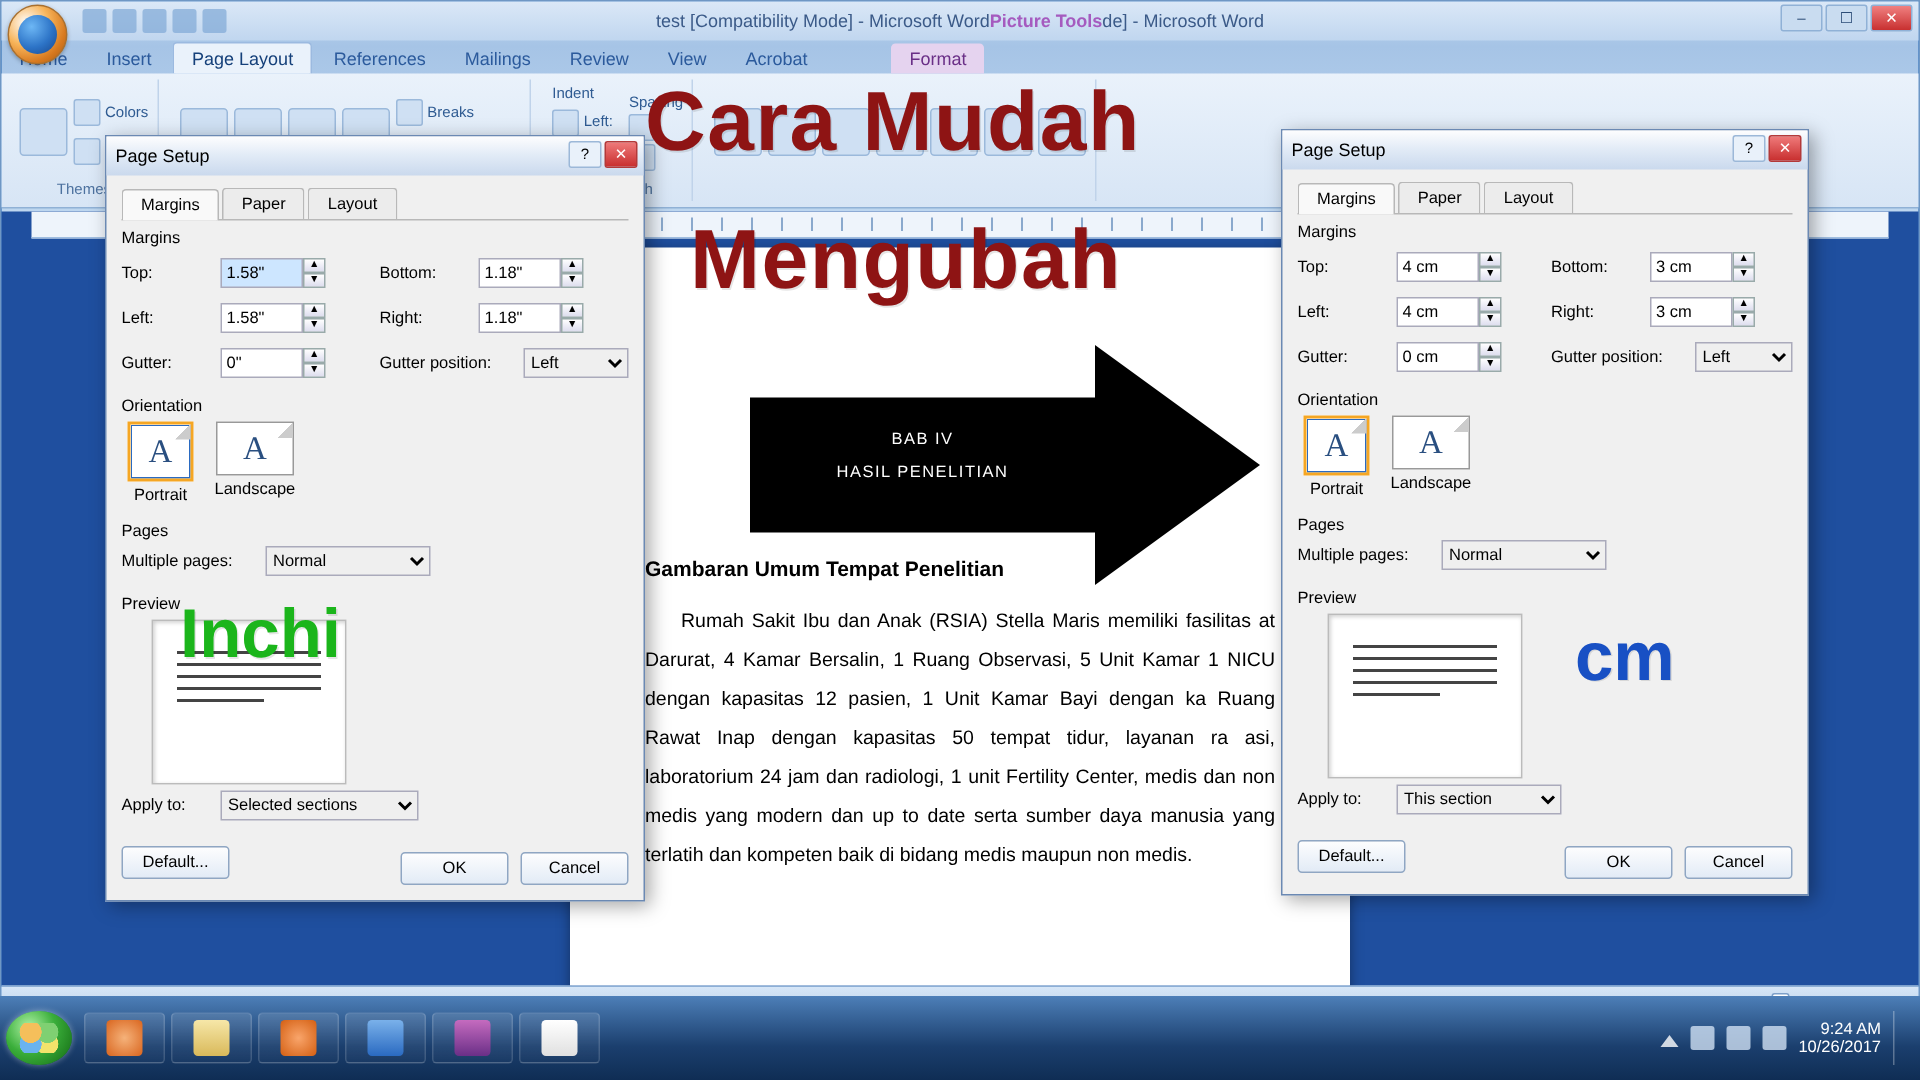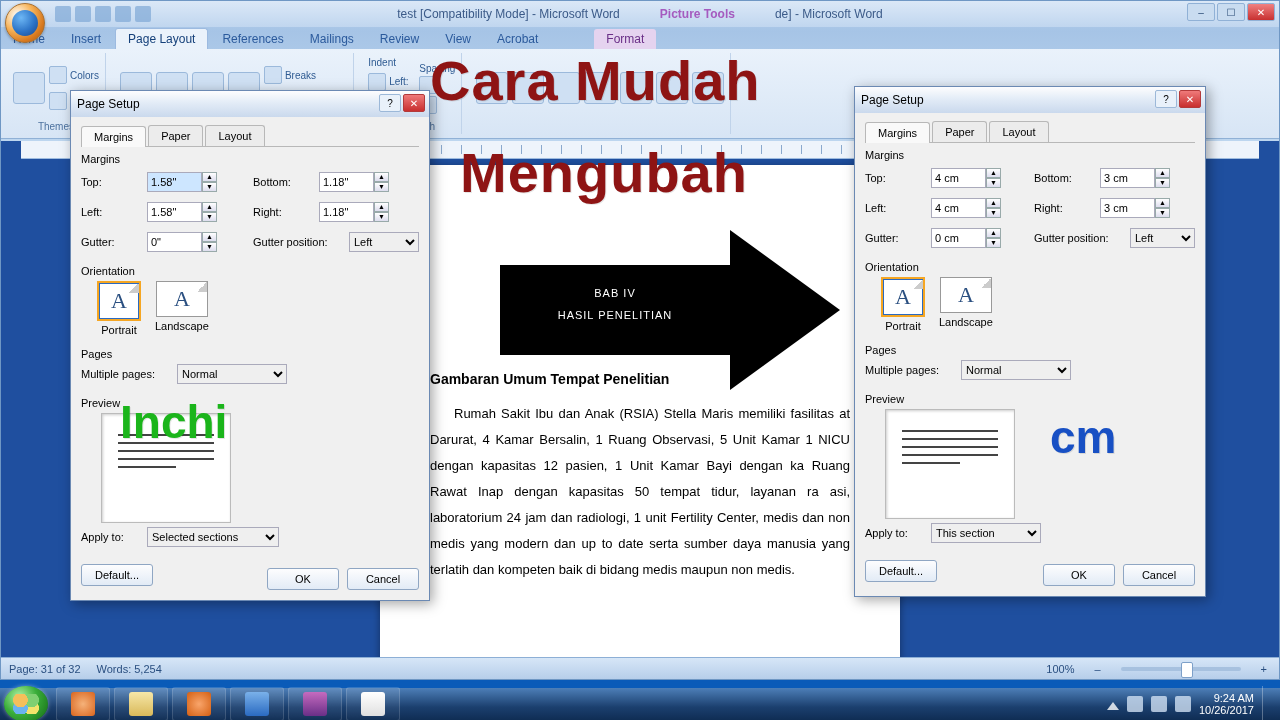--- a/index.html
+++ b/index.html
@@ -5,21 +5,21 @@
   * { box-sizing: border-box; margin: 0; padding: 0; font-family: "Segoe UI", Tahoma, sans-serif; }
   body { width: 1280px; height: 720px; overflow: hidden; background: #0a5bb8; position: relative; }
 
   
   .word-window { position:absolute; top:0; left:0; right:0; bottom:40px; background: linear-gradient(#bdd6ef,#a6c4e6 30px, #bdd6ef 120px); border:1px solid #6f97c4;}
   .titlebar { height:26px; display:flex; align-items:center; font-size:12px; color:#3b5a88; padding:0 4px; background:linear-gradient(#dbe8f7,#c0d6ef); position:relative;}
   .orb { width:40px; height:40px; border-radius:50%; background:radial-gradient(circle at 30% 30%, #fff,#f7b45a 40%,#d87a20 70%,#a15510); position:absolute; top:2px; left:4px; border:1px solid #a87030; z-index:5; box-shadow:0 1px 3px rgba(0,0,0,.3);}
   .orb::after{content:""; position:absolute; inset:6px; border-radius:50%; background:radial-gradient(circle at 35% 30%,#6db7f5,#2d74c7 55%,#16468e);}
   .qat { margin-left:50px; display:flex; gap:4px; align-items:center;}
   .qat span { width:16px; height:16px; display:inline-block; background:#7fa8d6; border-radius:2px; opacity:.7;}
-  .title-center { position:absolute; left:50%; transform:translateX(-50%); display:flex; gap:40px; align-items:flex-start;}
+  .title-center { position:absolute; left:50%; transform:translateX(-50%); display:flex; align-items:flex-start;}
   .title-center .contextual { color:#a55bbf; font-weight:bold;}
   .win-controls { position:absolute; right:4px; top:2px; display:flex; gap:2px;}
   .win-controls span { width:28px; height:18px; background:#c9dcf0; border:1px solid #90b1d6; border-radius:2px; display:flex; align-items:center; justify-content:center; font-size:10px; color:#2c4d77;}
   .win-controls .close{ background:linear-gradient(#f08080,#c83030); color:#fff;}
 
   .tabs { height:22px; display:flex; gap:2px; font-size:12px; align-items:flex-end;}
   .tabs .tab { padding:3px 12px; color:#2b5a9c; cursor:pointer; border-radius:3px 3px 0 0;}
   .tabs .tab.active { background:#eaf2fb; border:1px solid #9cbae0; border-bottom:none; color:#15407a;}
   .tabs .ctx { background:#e5d3ef; color:#6a2f87; border-radius:3px 3px 0 0; padding:3px 12px;}
 
@@ -56,21 +56,21 @@
   fieldset{ border:none; margin:4px 0 10px; }
   fieldset > legend, .sect-label{ font-size:11px; color:#000; padding:0; margin-bottom:4px; display:block;}
   .row{ display:flex; align-items:center; gap:6px; margin:3px 0;}
   .row label{ width:60px;}
   .row label.w90{width:90px;}
   .spin { display:flex; align-items:center;}
   .spin input{ width:55px; height:20px; border:1px solid #aab; padding:1px 3px; font-size:11px;}
   .spin .btns{ display:flex; flex-direction:column;}
   .spin .btns span{ width:15px; height:10px; border:1px solid #9aa; background:linear-gradient(#fff,#dde); font-size:7px; line-height:8px; text-align:center;}
   select{ height:20px; font-size:11px; border:1px solid #aab;}
-  .orient-row{ display:flex; gap:14px; margin:4px 16px 2px;}
+  .orient-row{ display:flex; gap:14px; margin:4px 4px 2px;}
   .orient{ display:flex; flex-direction:column; align-items:center; gap:3px; cursor:pointer;}
   .orient .thumb{ width:44px; height:40px; border:1px solid #999; background:#fff; display:flex; align-items:center; justify-content:center; position:relative;}
   .orient .thumb.sel{ border:2px solid #f5a623; box-shadow:0 0 0 1px #2a6ac1 inset;}
   .orient .thumb::after{content:"A"; font-family:serif; font-size:22px; color:#2a4f80;}
   .orient .thumb.land{ width:52px; height:36px;}
   .orient .thumb::before{content:""; position:absolute; top:0; right:0; width:10px; height:10px; background:linear-gradient(135deg, transparent 50%, #ccc 50%);}
   .preview-box{ border:1px solid #bbb; width:130px; height:110px; margin:4px auto 4px 20px; background:#fff; box-shadow:1px 1px 3px rgba(0,0,0,.2) inset; padding:14px 16px;}
   .preview-box .ln{ height:2px; background:#444; margin:6px 0;}
   .preview-box .ln.short{ width:60%;}
   .dlg-btns{ display:flex; gap:8px; justify-content:flex-end; margin-top:8px;}
@@ -81,21 +81,21 @@
   .overlay-text{ position:absolute; font-weight:900; font-family:Arial,sans-serif; text-shadow:1px 1px 0 rgba(0,0,0,.1); z-index:80; pointer-events:none; white-space:nowrap;}
   .ov-red{ color:#8e1414; font-size:56px; letter-spacing:1px;}
   .ov-green{ color:#1bb51b; font-size:46px;}
   .ov-blue{ color:#1850c4; font-size:46px;}
   .big-arrow{ position:absolute; z-index:60; pointer-events:none; color:#fff; font-size:11px; text-align:center;}
   .big-arrow .shaft{ width:230px; height:90px; background:#000; position:relative;}
   .big-arrow .head{ width:0; height:0; border-top:80px solid transparent; border-bottom:80px solid transparent; border-left:110px solid #000; position:absolute; left:230px; top:-35px;}
   .big-arrow .txt{ position:absolute; width:230px; top:22px; font-family:serif; letter-spacing:1px;}
 
   
-  .taskbar{ position:absolute; left:0; right:0; bottom:0; height:32px; background:linear-gradient(#4d7fb8,#1b3f6e 60%,#0f2d54); display:flex; align-items:center; padding:0 4px; z-index:100;}
+  .taskbar{ position:absolute; left:0; right:0; bottom:0; height:56px; background:linear-gradient(#4d7fb8,#1b3f6e 60%,#0f2d54); display:flex; align-items:center; padding:0 4px; z-index:100;}
   .start-orb{ width:44px; height:36px; border-radius:50%; background:radial-gradient(circle at 35% 30%,#aef1a5,#3aae3a 45%,#116611); margin-right:6px; position:relative; box-shadow:0 0 4px rgba(255,255,255,.4);}
   .start-orb::after{content:""; position:absolute; inset:8px; background:
     radial-gradient(circle at 30% 30%, #f5bf5b 0 30%, transparent 31%),
     radial-gradient(circle at 70% 30%, #7fd072 0 30%, transparent 31%),
     radial-gradient(circle at 30% 70%, #6ab3ef 0 30%, transparent 31%),
     radial-gradient(circle at 70% 70%, #f3e36b 0 30%, transparent 31%);}
   .task-item{ width:54px; height:34px; margin:0 2px; border-radius:3px; background:linear-gradient(rgba(255,255,255,.12),rgba(255,255,255,.02)); border:1px solid rgba(255,255,255,.15); display:flex; align-items:center; justify-content:center;}
   .task-item .ico{ width:24px; height:24px; border-radius:3px;}
   .tray{ margin-left:auto; display:flex; align-items:center; gap:8px; color:#fff; font-size:11px; padding-right:6px;}
   .tray .clock{ text-align:right; line-height:1.1;}

